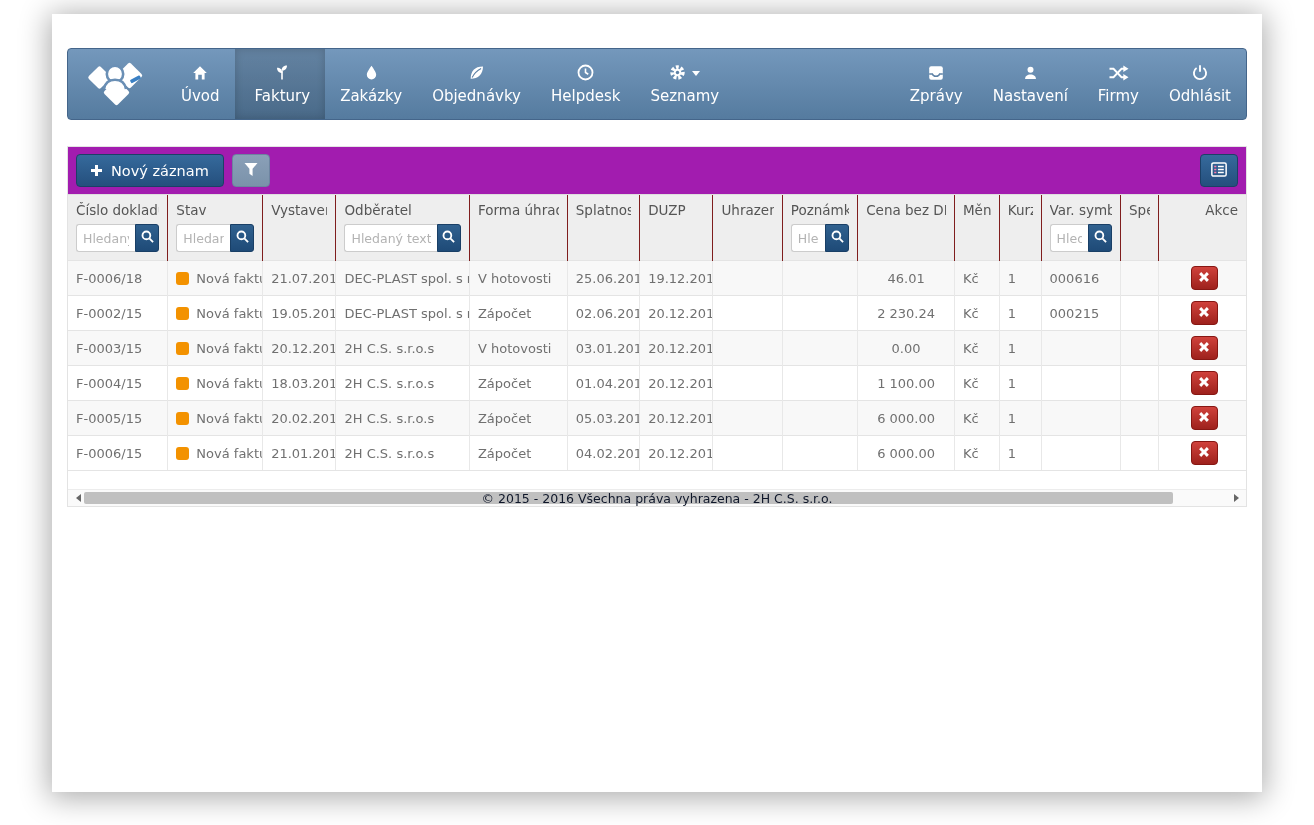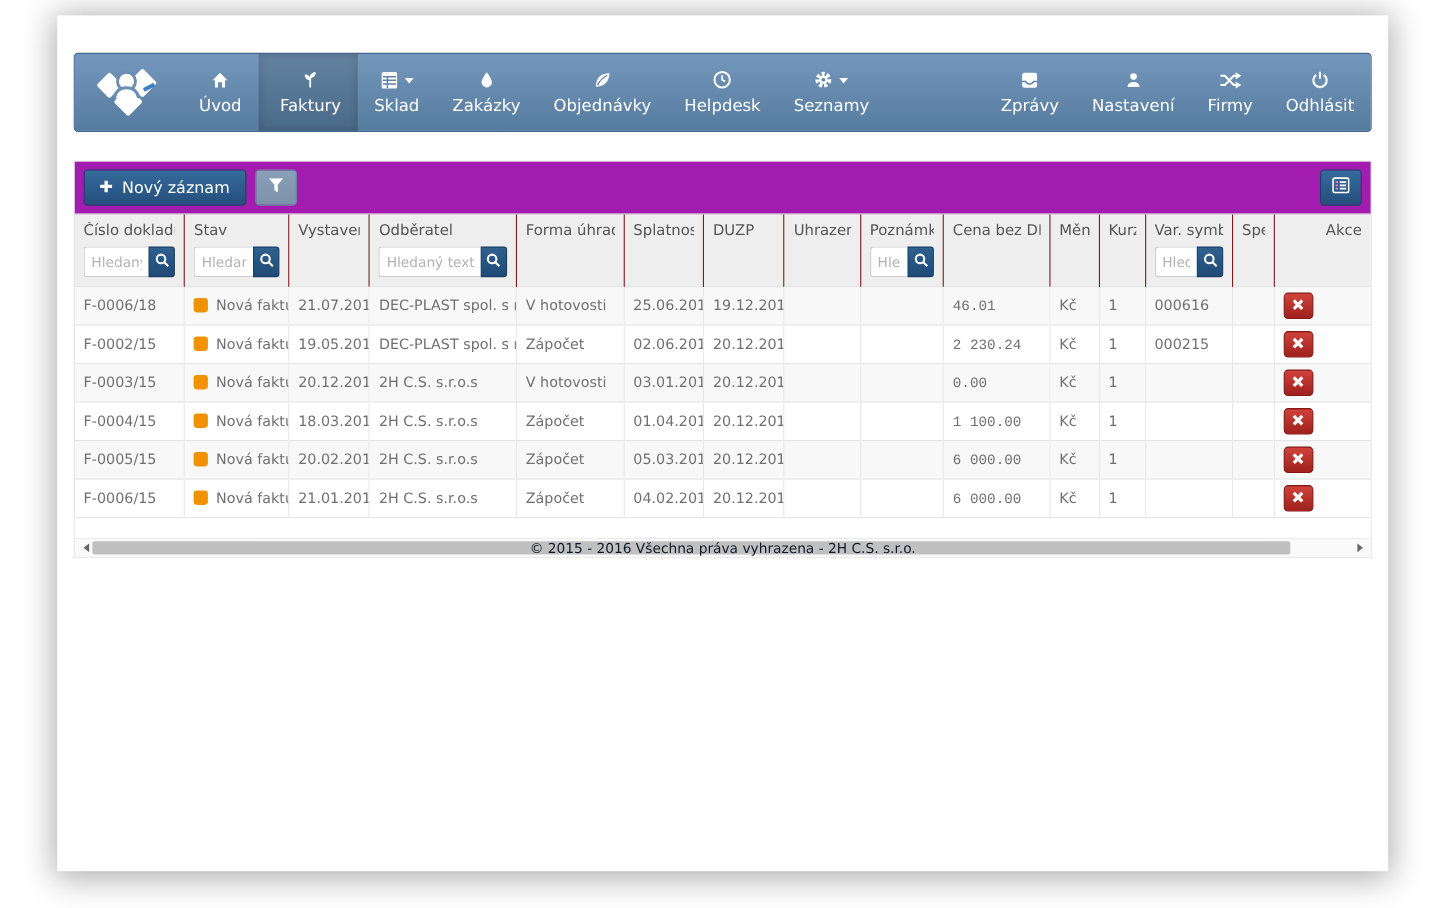--- a/index.html
+++ b/index.html
@@ -47,21 +47,21 @@
   .filter-search-btn{width:24px;height:28px;flex:0 0 24px;background:linear-gradient(#30618f,#1e4a77);
     border:1px solid #193f66;border-radius:0 3px 3px 0;display:flex;align-items:center;justify-content:center;
     cursor:pointer;padding:0;}
 
   td{padding:5px 8px;font-size:13px;color:#707070;height:28px;border-top:1px solid #e4e4e4;
     white-space:nowrap;overflow:hidden;}
   td + td{border-left:1px solid #e8e8e8;}
   tbody tr:last-child td{border-bottom:1px solid #e4e4e4;}
   tbody tr.odd{background:#f8f8f8;}
   tbody tr{background:#fff;}
-  .al-right{text-align:left;font-family:Liberation Mono, monospace;}
+  .al-right{text-align:center;}
   .status-square{display:inline-block;width:13px;height:13px;background:#f39200;border-radius:3px;
     margin-right:7px;vertical-align:-2px;}
   .btn-delete{width:27px;height:24px;background:linear-gradient(#d0423c,#9e211c);border:1px solid #861713;
     border-radius:4px;display:inline-flex;align-items:center;justify-content:center;cursor:pointer;padding:0;}
   .cell-akce{padding-right:4px;}
 
   .grid-filler{height:18px;background:#fff;}
   .hscroll{height:17px;background:#fafafa;border-top:1px solid #ececec;display:flex;align-items:center;}
   .arr{width:16px;height:17px;display:flex;align-items:center;justify-content:center;cursor:pointer;}
   .arr-l{width:0;height:0;border:4px solid transparent;border-right:5px solid #666;}
@@ -100,32 +100,20 @@
           <span class="nav-label">Úvod</span>
         </div>
         <div class="nav-item active">
           <span class="nav-icon">
             <svg width="16" height="17" viewBox="0 0 16 16">
               <path fill="none" stroke="#fff" stroke-width="1.6" d="M8 15V6.5"></path>
               <path fill="#fff" d="M8.4 8.6C8.4 5 6 3.3 3 3.3c0 3.6 2.4 5.3 5.4 5.3zM7.6 6.4c0-3.6 2.4-5.3 5.4-5.3 0 3.6-2.4 5.3-5.4 5.3z"></path>
             </svg>
           </span>
           <span class="nav-label">Faktury</span>
-        </div>
-        <div class="nav-item">
-          <span class="nav-icon">
-            <svg width="16" height="16" viewBox="0 0 16 16">
-              <rect x="1" y="0.5" width="14" height="15" rx="1.5" fill="#fff"></rect>
-              <g stroke="#5e82a6" stroke-width="1.3">
-                <path d="M2 4.7h12M2 8h12M2 11.3h12M6.2 4.7V15"></path>
-              </g>
-            </svg>
-            <span class="caret"></span>
-          </span>
-          <span class="nav-label">Sklad</span>
         </div>
         <div class="nav-item">
           <span class="nav-icon">
             <svg width="15" height="17" viewBox="0 0 16 16">
               <path fill="#fff" d="M8 .8S3 7.3 3 10.4a5 5 0 0 0 10 0C13 7.3 8 .8 8 .8z"></path>
             </svg>
           </span>
           <span class="nav-label">Zakázky</span>
         </div>
         <div class="nav-item">

